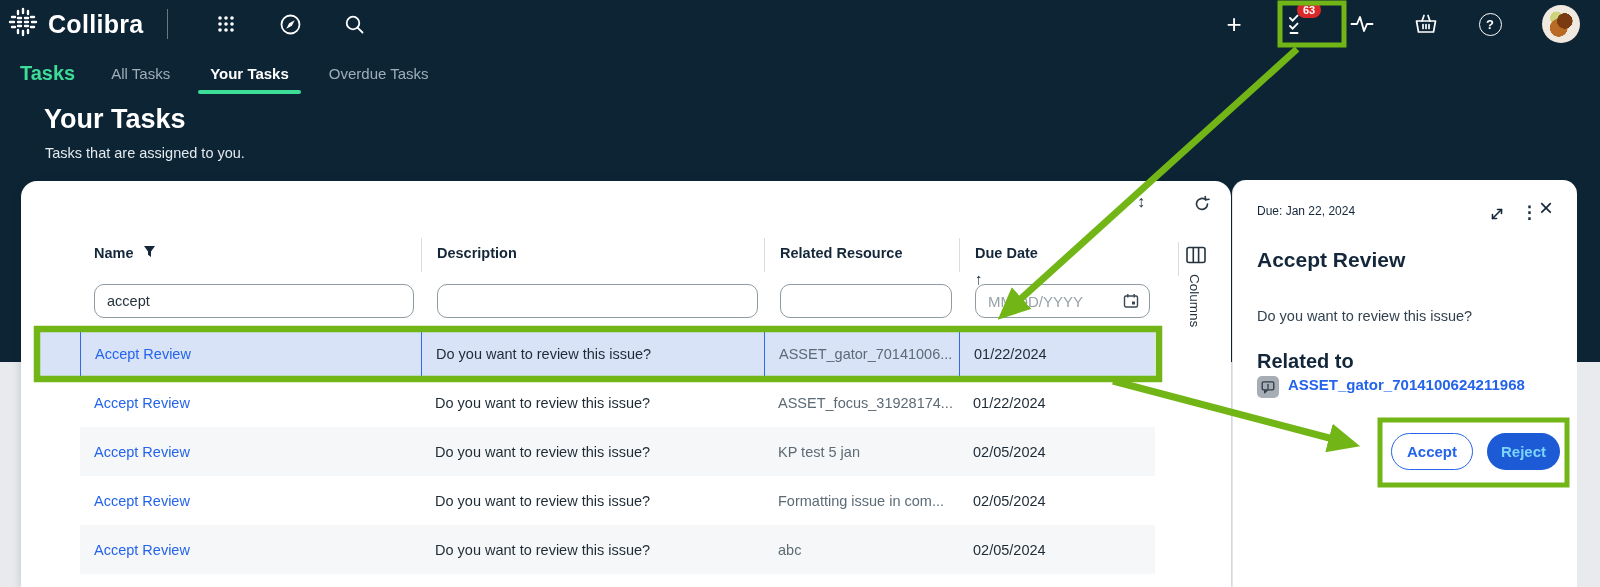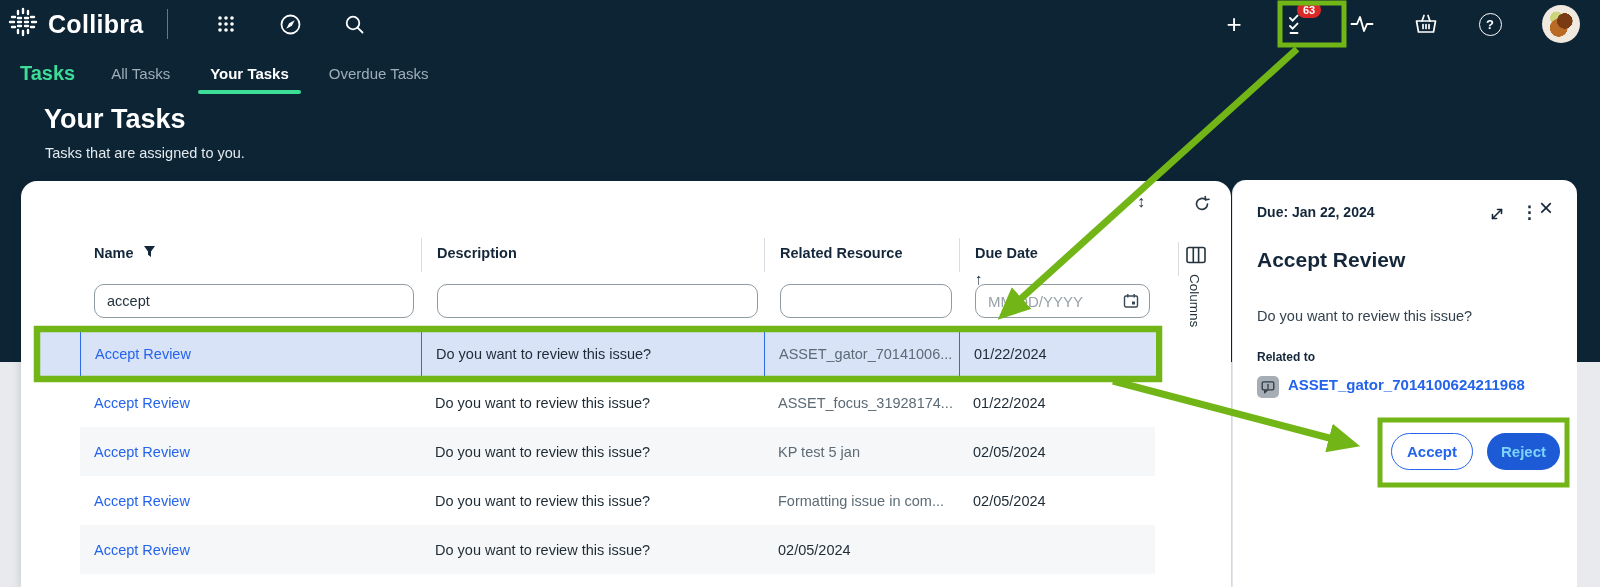--- a/index.html
+++ b/index.html
@@ -73,27 +73,27 @@
   .c-desc{width:343px;}
   .c-rel{width:195px;color:#5C6B75;}
   .c-due{width:196px;text-align:center;}
   .name-link{color:#2463EB;text-decoration:none;}
   .row.selected .selcell,.row.selected .cells{background:#D8E3F8;}
   .row.selected .cell{border-left:1px solid #2E6BE5;}
 
   
   .panel{position:absolute;left:1232px;top:180px;width:345px;height:407px;background:#fff;
          border-radius:14px 14px 0 0;border-left:1px solid #E2E5E9;box-sizing:border-box;}
-  .panel .due{position:absolute;left:24px;top:24px;font-size:14px;font-weight:700;color:#14273A;}
+  .panel .due{position:absolute;left:24px;top:24px;font-size:12px;font-weight:400;color:#14273A;}
   .p-expand{position:absolute;left:256px;top:26px;cursor:pointer;}
   .p-kebab{position:absolute;left:288px;top:22px;font-size:17px;font-weight:700;color:#14273A;cursor:pointer;}
   .p-close{position:absolute;left:306px;top:16px;font-size:24px;color:#14273A;cursor:pointer;line-height:1;}
   .p-title{position:absolute;left:24px;top:68px;font-size:21px;font-weight:700;color:#14273A;}
   .p-question{position:absolute;left:24px;top:128px;font-size:14.5px;color:#33424E;}
-  .p-rel-label{position:absolute;left:24px;top:170px;font-size:12px;font-weight:700;color:#14273A;}
+  .p-rel-label{position:absolute;left:24px;top:170px;font-size:20px;font-weight:700;color:#14273A;}
   .p-rel-row{position:absolute;left:24px;top:196px;display:flex;gap:9px;}
   .rel-ico{width:22px;height:22px;border-radius:5px;background:#A7ADB4;display:flex;align-items:center;justify-content:center;}
   .rel-link{font-size:15px;font-weight:600;color:#2463EB;text-decoration:none;white-space:nowrap;}
   .btn{position:absolute;top:253px;height:37px;border-radius:19px;font-family:"Liberation Sans",sans-serif;
        font-size:15px;font-weight:700;cursor:pointer;}
   .btn-accept{left:158px;width:82px;background:#fff;border:1.5px solid #2463EB;color:#2463EB;}
   .btn-reject{left:254px;width:73px;background:#1D5BD6;border:none;color:#7dd3fc;}
 
   
   .anno{position:absolute;inset:0;pointer-events:none;z-index:50;}
@@ -277,20 +277,21 @@
           <div class="cell c-due">02/05/2024</div>
         </div>
       </div>
       <div class="row stripe">
         <div class="selcell"></div>
         <div class="cells">
           <div class="cell c-name">
               <a class="name-link">Accept Review</a>
             </div>
           <div class="cell c-desc">Do you want to review this issue?</div>
+          <div class="cell c-rel">abc</div>
           <div class="cell c-due">02/05/2024</div>
         </div>
       </div>
     </div>
 
     <div class="rail-divider"></div>
     <span class="rail-icon">
       <svg width="20" height="18" viewBox="0 0 20 18" fill="none" stroke="#24333D" stroke-width="1.6">
         <rect x="1" y="1.5" width="18" height="15" rx="2"></rect>
         <path d="M7.3 1.5 v15 M12.6 1.5 v15"></path>

